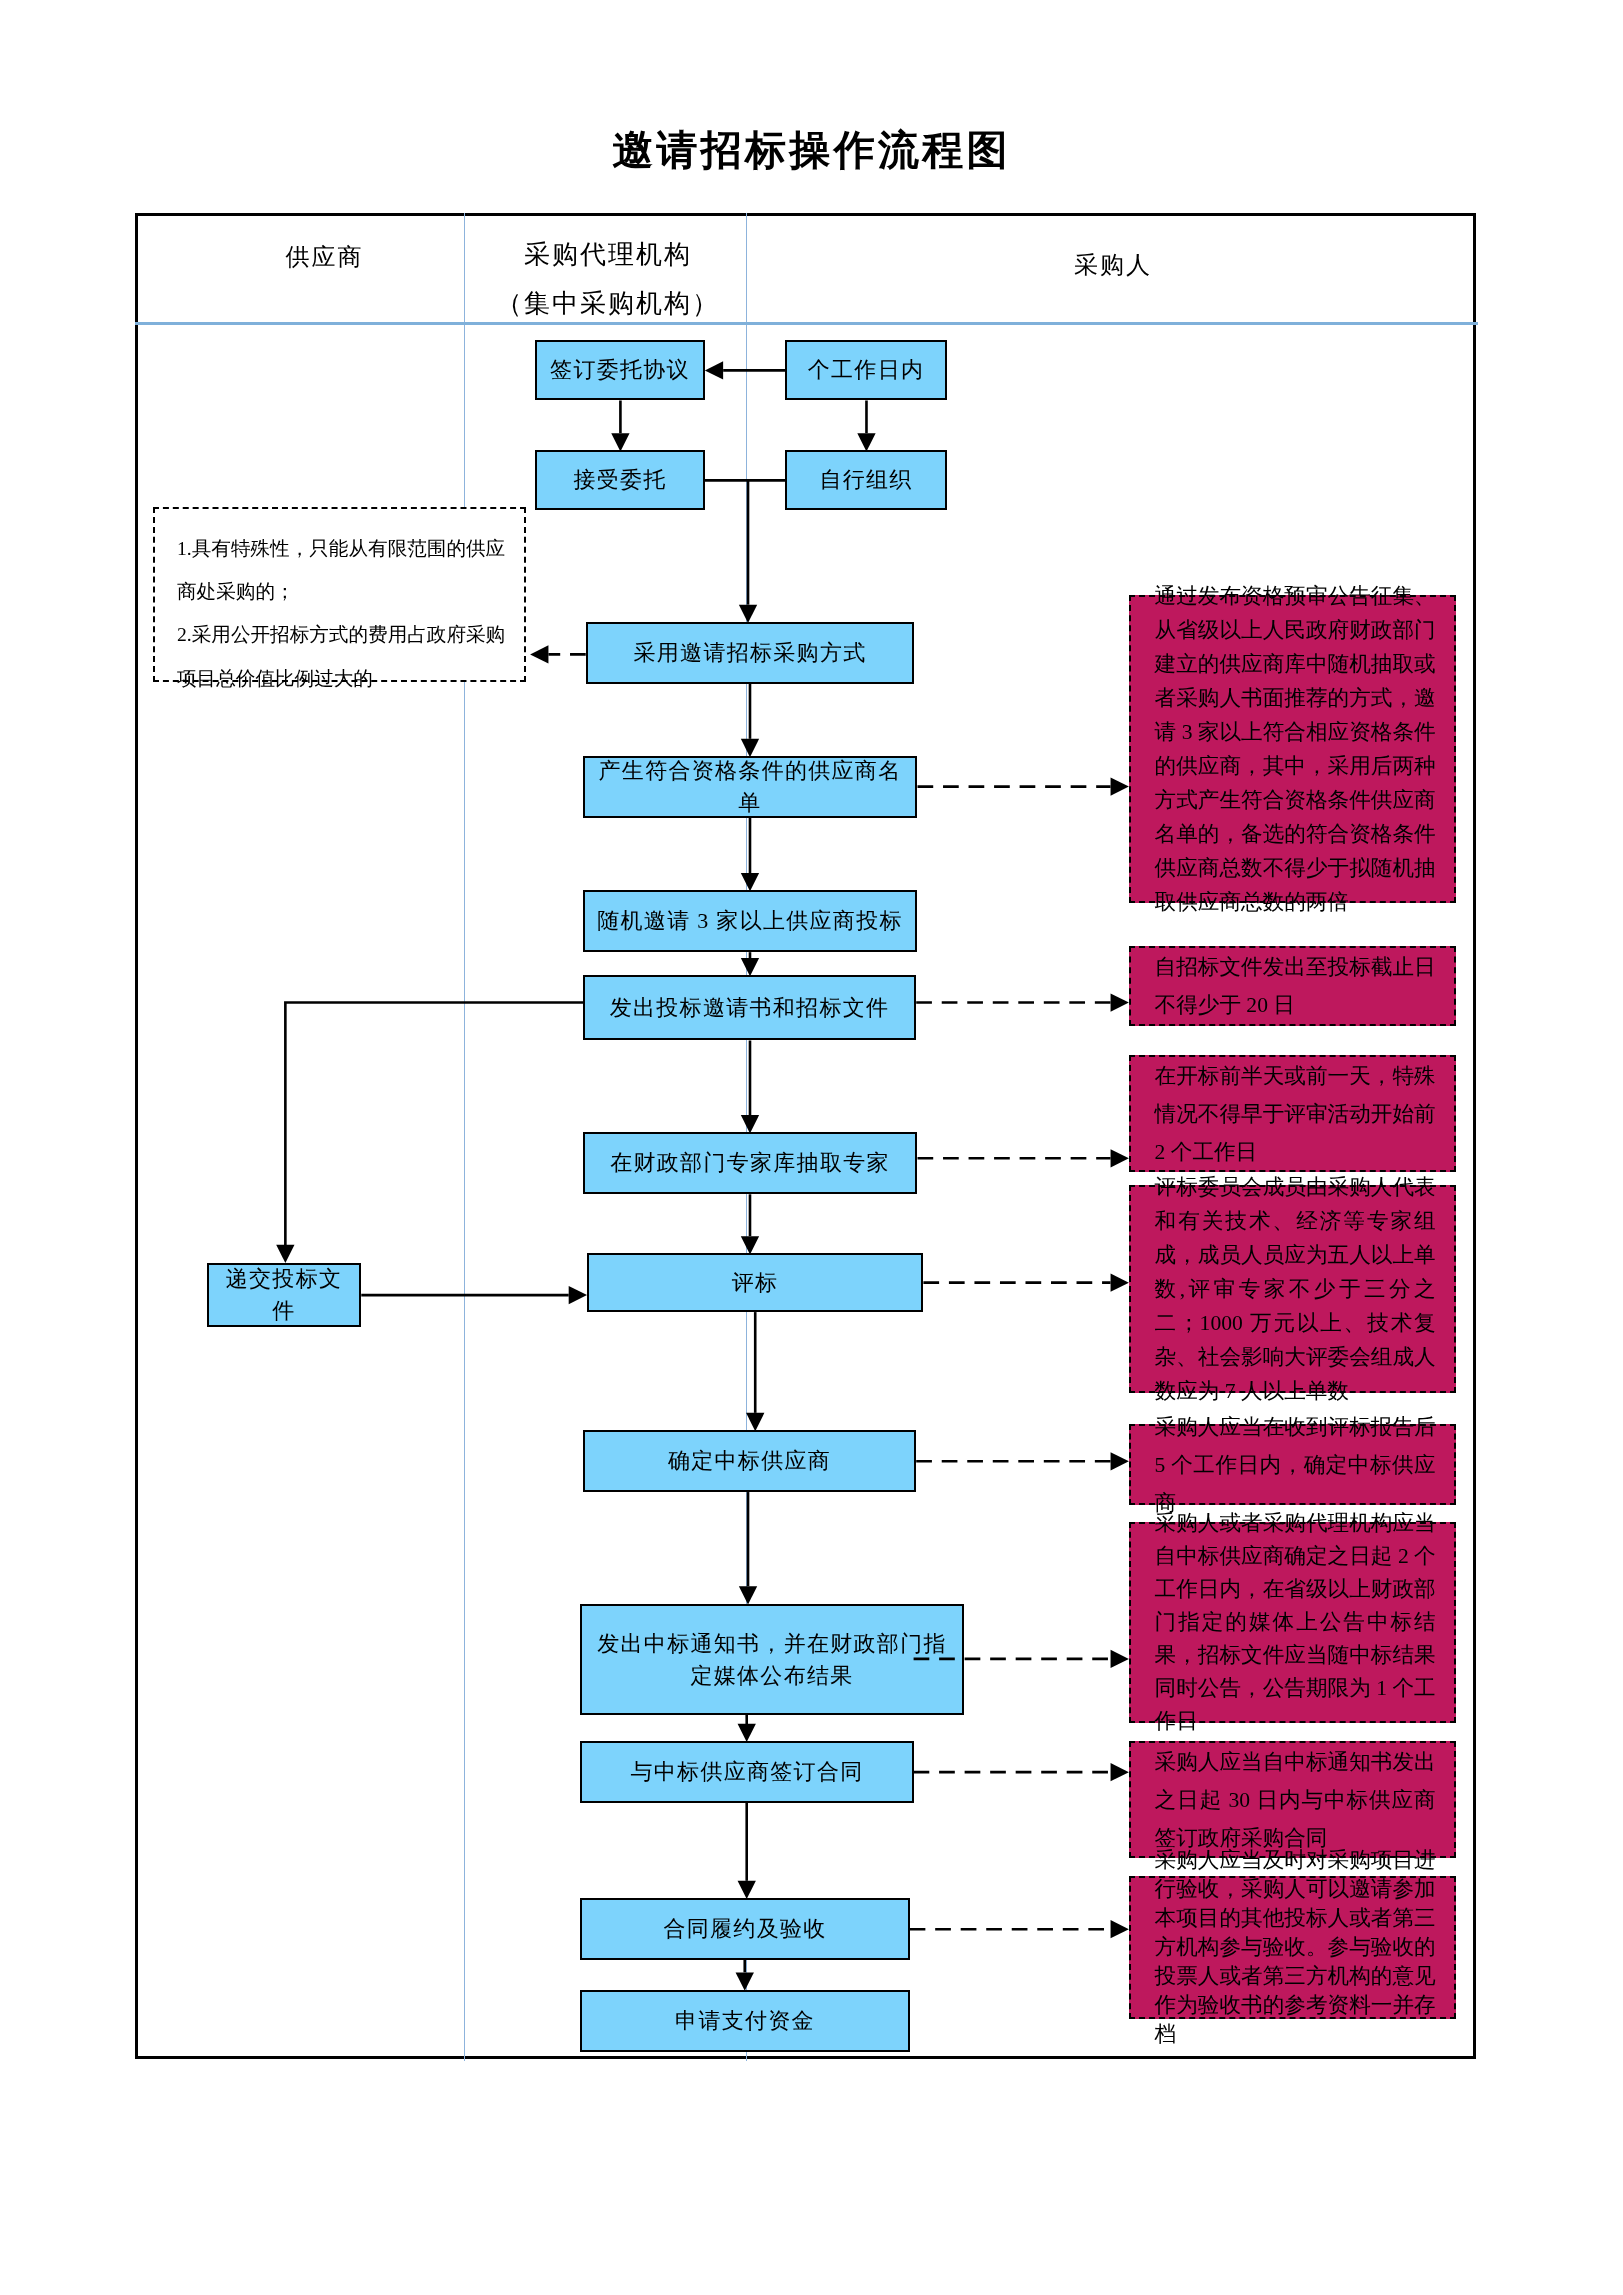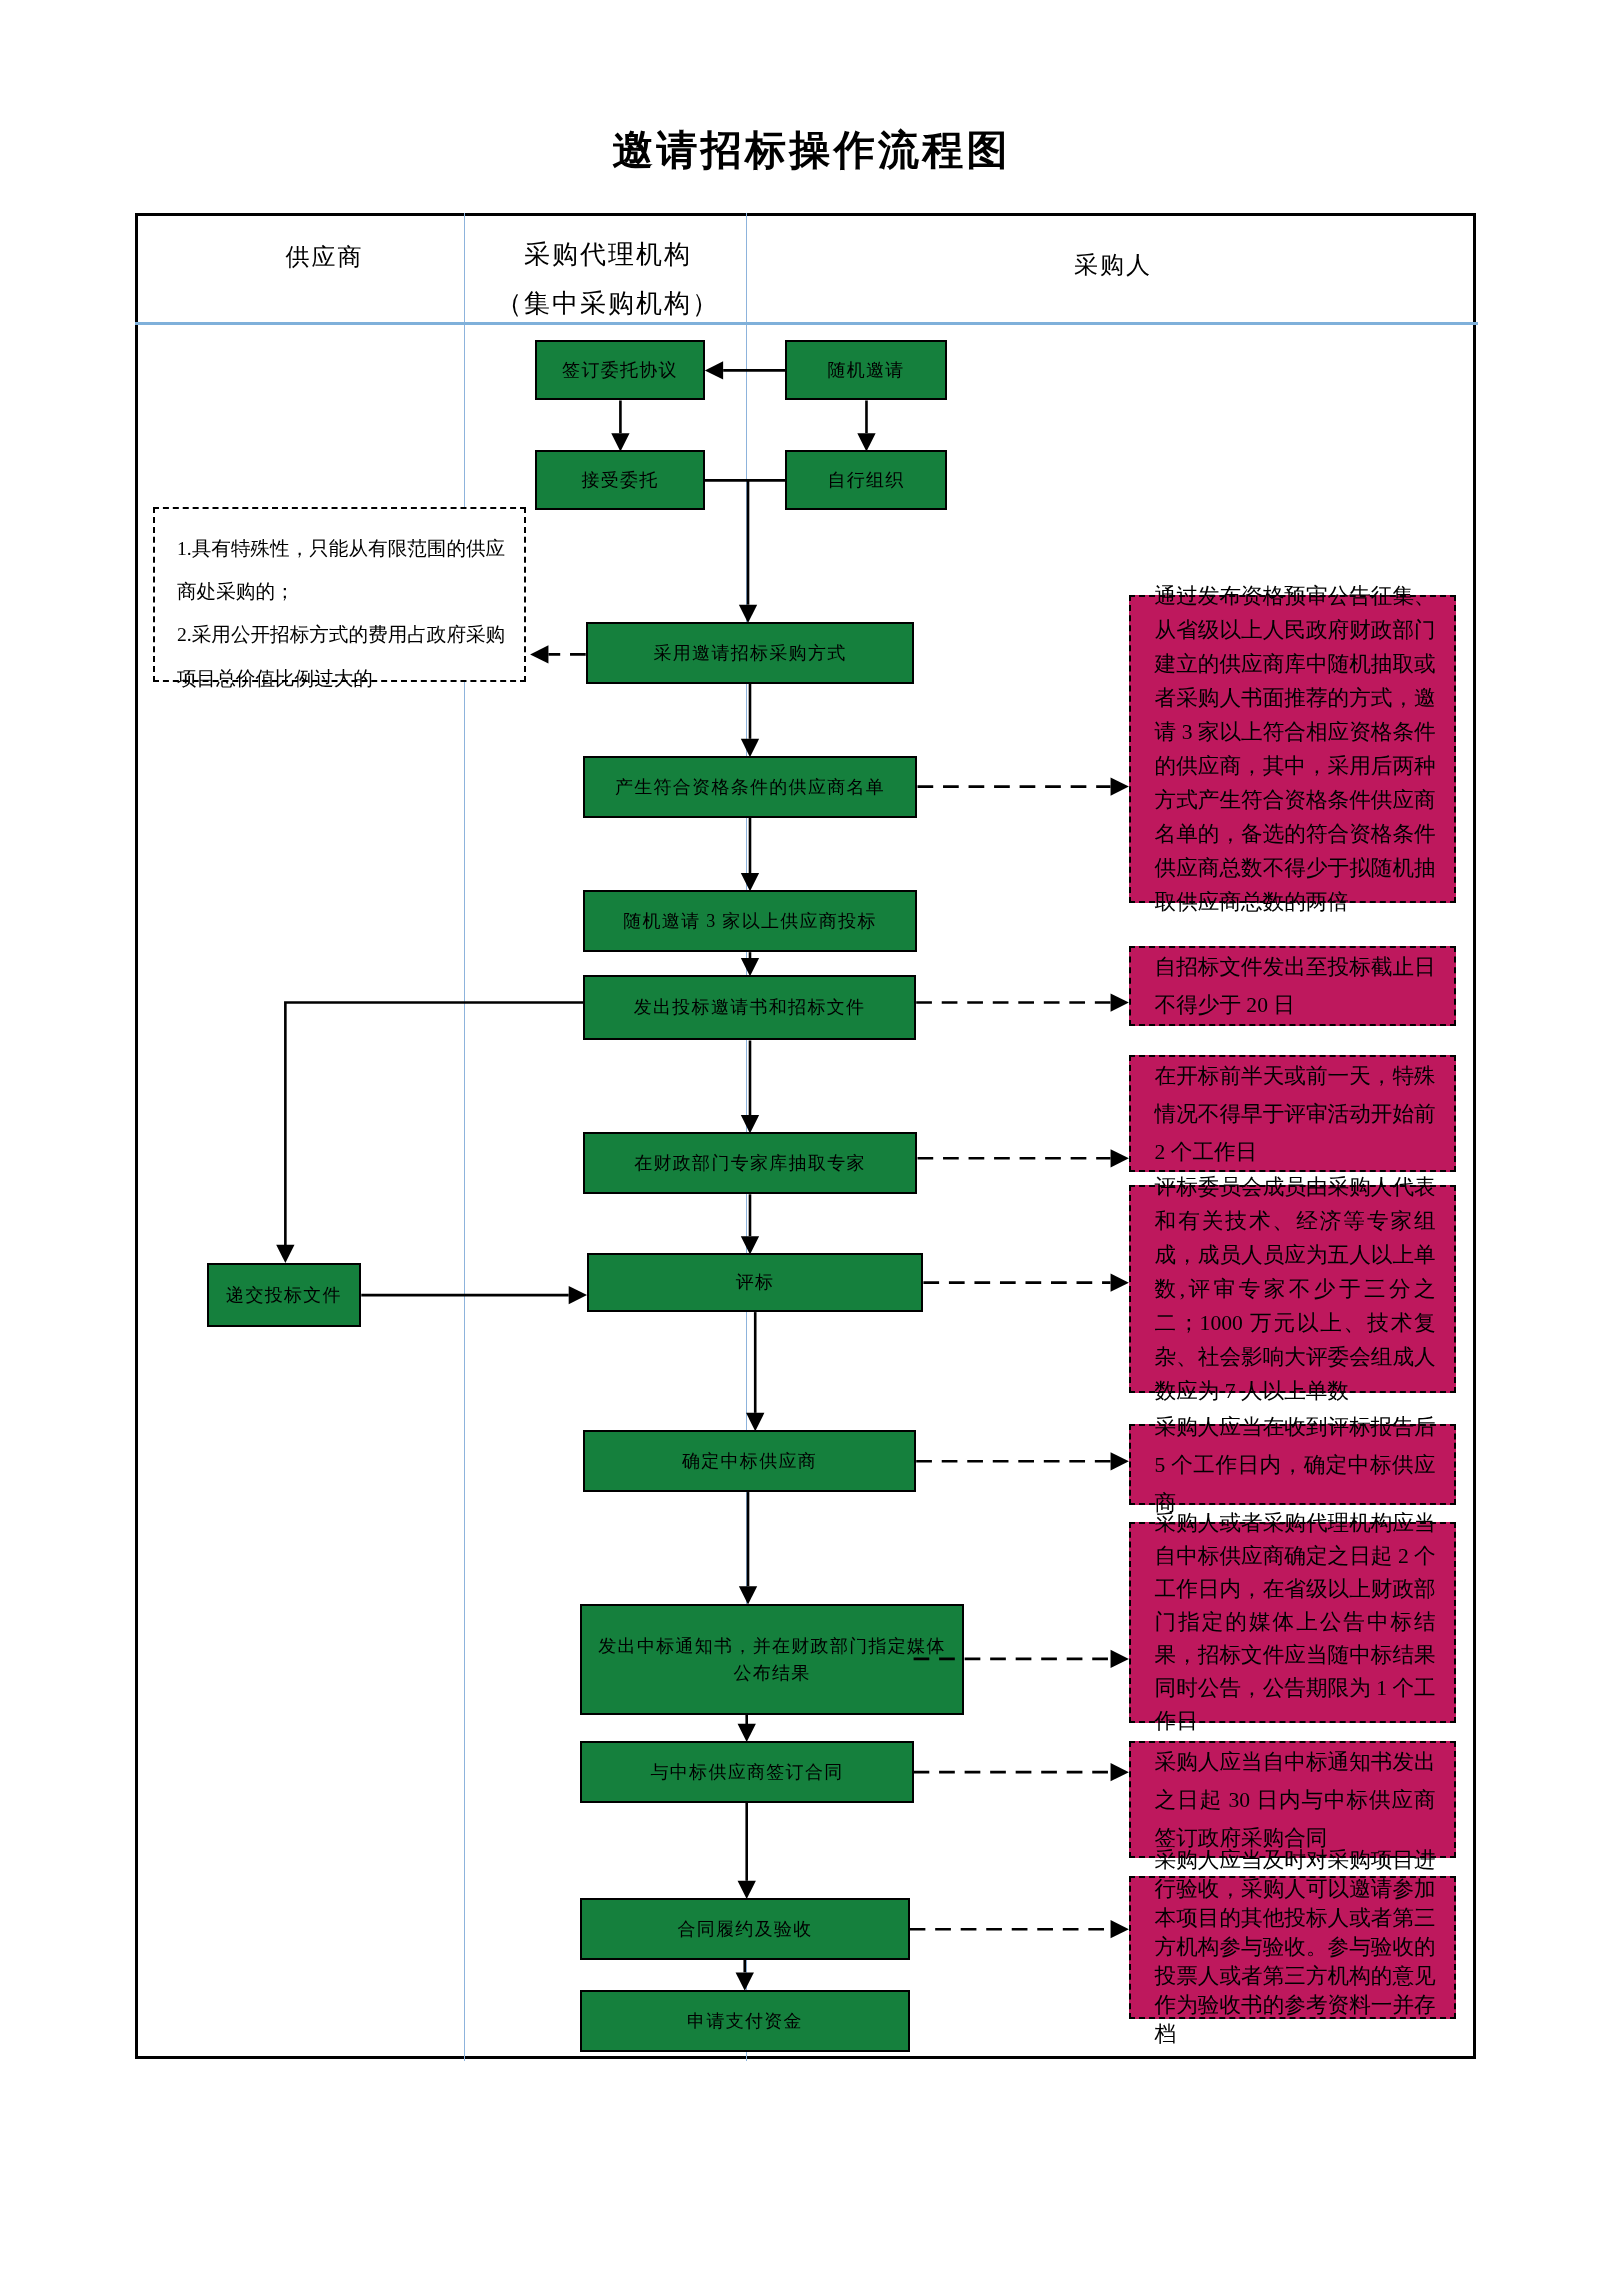--- a/index.html
+++ b/index.html
@@ -11,23 +11,23 @@
          font-size:41px;letter-spacing:3.3px;font-weight:600;}
 
   .frame{position:absolute;left:135px;top:213px;width:1341px;height:1846px;
          border:3.3px solid #000;box-sizing:border-box;}
 
   .lane-divider{position:absolute;top:213px;height:1848px;width:1.3px;}
   .header-rule{position:absolute;left:135px;top:322px;width:1343px;height:2.6px;}
 
   .lane-header{position:absolute;text-align:center;font-size:24px;letter-spacing:2px;}
 
-  .flow-box{position:absolute;border:2.6px solid #000;background:#15803d;box-sizing:border-box;
+  .flow-box{position:absolute;border:2.6px solid #000;background:#7dd3fc;box-sizing:border-box;
             display:flex;align-items:center;justify-content:center;text-align:center;
-            font-size:18px;letter-spacing:1.3px;line-height:1.45;padding:2.6px 9.2px;font-family:Liberation Serif, serif;}
+            font-size:22px;letter-spacing:1.3px;line-height:1.45;padding:2.6px 9.2px;font-family:Liberation Serif, serif;}
   .ann-box{position:absolute;border:2px dashed #000;background:#be185d;box-sizing:border-box;
            display:flex;align-items:center;font-size:21.6px;line-height:1.55;
            padding:6.5px 18.3px 6.5px 23.6px;text-align:justify;}
   .note-box{position:absolute;border:2px dashed #000;background:#fff;box-sizing:border-box;
             font-size:19.6px;line-height:2.2;padding:18.3px 15.7px 6.5px 22px;text-align:left;}
 
   svg.connectors{position:absolute;left:0;top:0;}
   .sline{stroke:#000;stroke-width:4;fill:none;}
   .dline{stroke:#000;stroke-width:4;fill:none;stroke-dasharray:24 15;}
   .ahead{fill:#000;stroke:none;}
@@ -54,21 +54,21 @@
   </div>
   <div class="lane-header" style="left:982px;top:249px;width:262px;">
     <span>采购人</span>
   </div>
 
   <div class="note-box" style="left:153px;top:507px;width:373px;height:175px;white-space:pre-line;">1.具有特殊性，只能从有限范围的供应商处采购的；
 2.采用公开招标方式的费用占政府采购项目总价值比例过大的</div>
 
   <div id="nodes-root">
       <div class="flow-box" style="left: 535px; top: 340px; width: 170px; height: 60px;">签订委托协议</div>
-      <div class="flow-box" style="left: 785px; top: 340px; width: 162px; height: 60px;">随机邀请</div>
+      <div class="flow-box" style="left: 785px; top: 340px; width: 162px; height: 60px;">个工作日内</div>
       <div class="flow-box" style="left: 535px; top: 450px; width: 170px; height: 60px;">接受委托</div>
       <div class="flow-box" style="left: 785px; top: 450px; width: 162px; height: 60px;">自行组织</div>
       <div class="flow-box" style="left: 586px; top: 622px; width: 328px; height: 62px; text-align: center;">采用邀请招标采购方式</div>
       <div class="flow-box" style="left: 583px; top: 756px; width: 334px; height: 62px;">产生符合资格条件的供应商名单</div>
       <div class="flow-box" style="left: 583px; top: 890px; width: 334px; height: 62px;">随机邀请 3 家以上供应商投标</div>
       <div class="flow-box" style="left: 583px; top: 975px; width: 333px; height: 65px;">发出投标邀请书和招标文件</div>
       <div class="flow-box" style="left: 583px; top: 1132px; width: 334px; height: 62px;">在财政部门专家库抽取专家</div>
       <div class="flow-box" style="left: 587px; top: 1253px; width: 336px; height: 59px;">评标</div>
       <div class="flow-box" style="left: 583px; top: 1430px; width: 333px; height: 62px;">确定中标供应商</div>
       <div class="flow-box" style="left: 580px; top: 1604px; width: 384px; height: 111px;">发出中标通知书，并在财政部门指定媒体公布结果</div>

